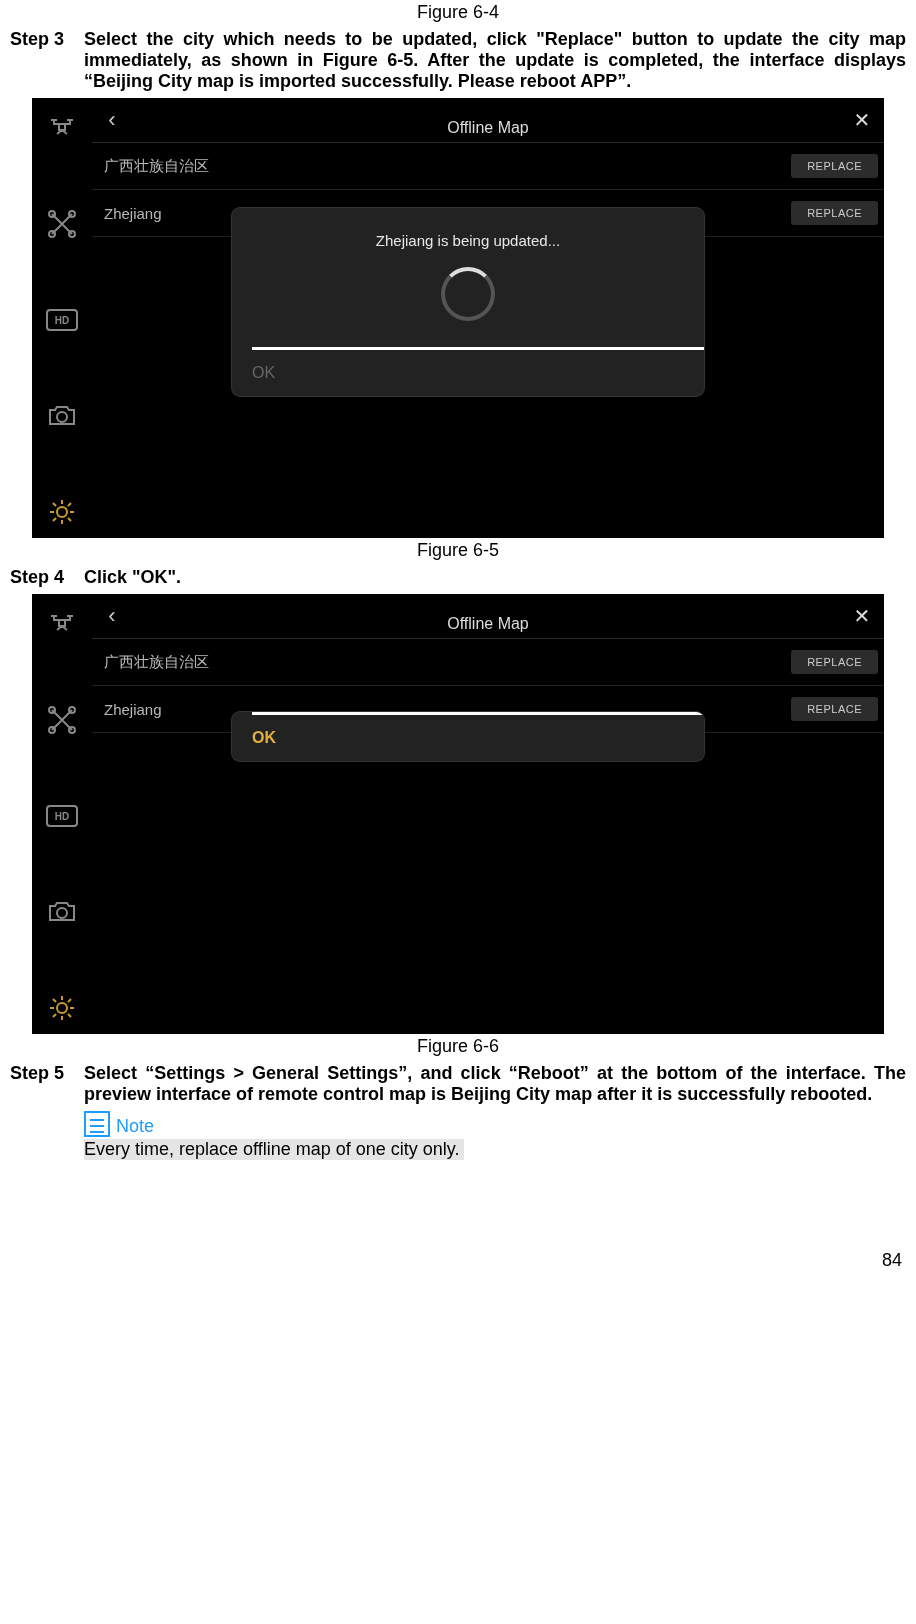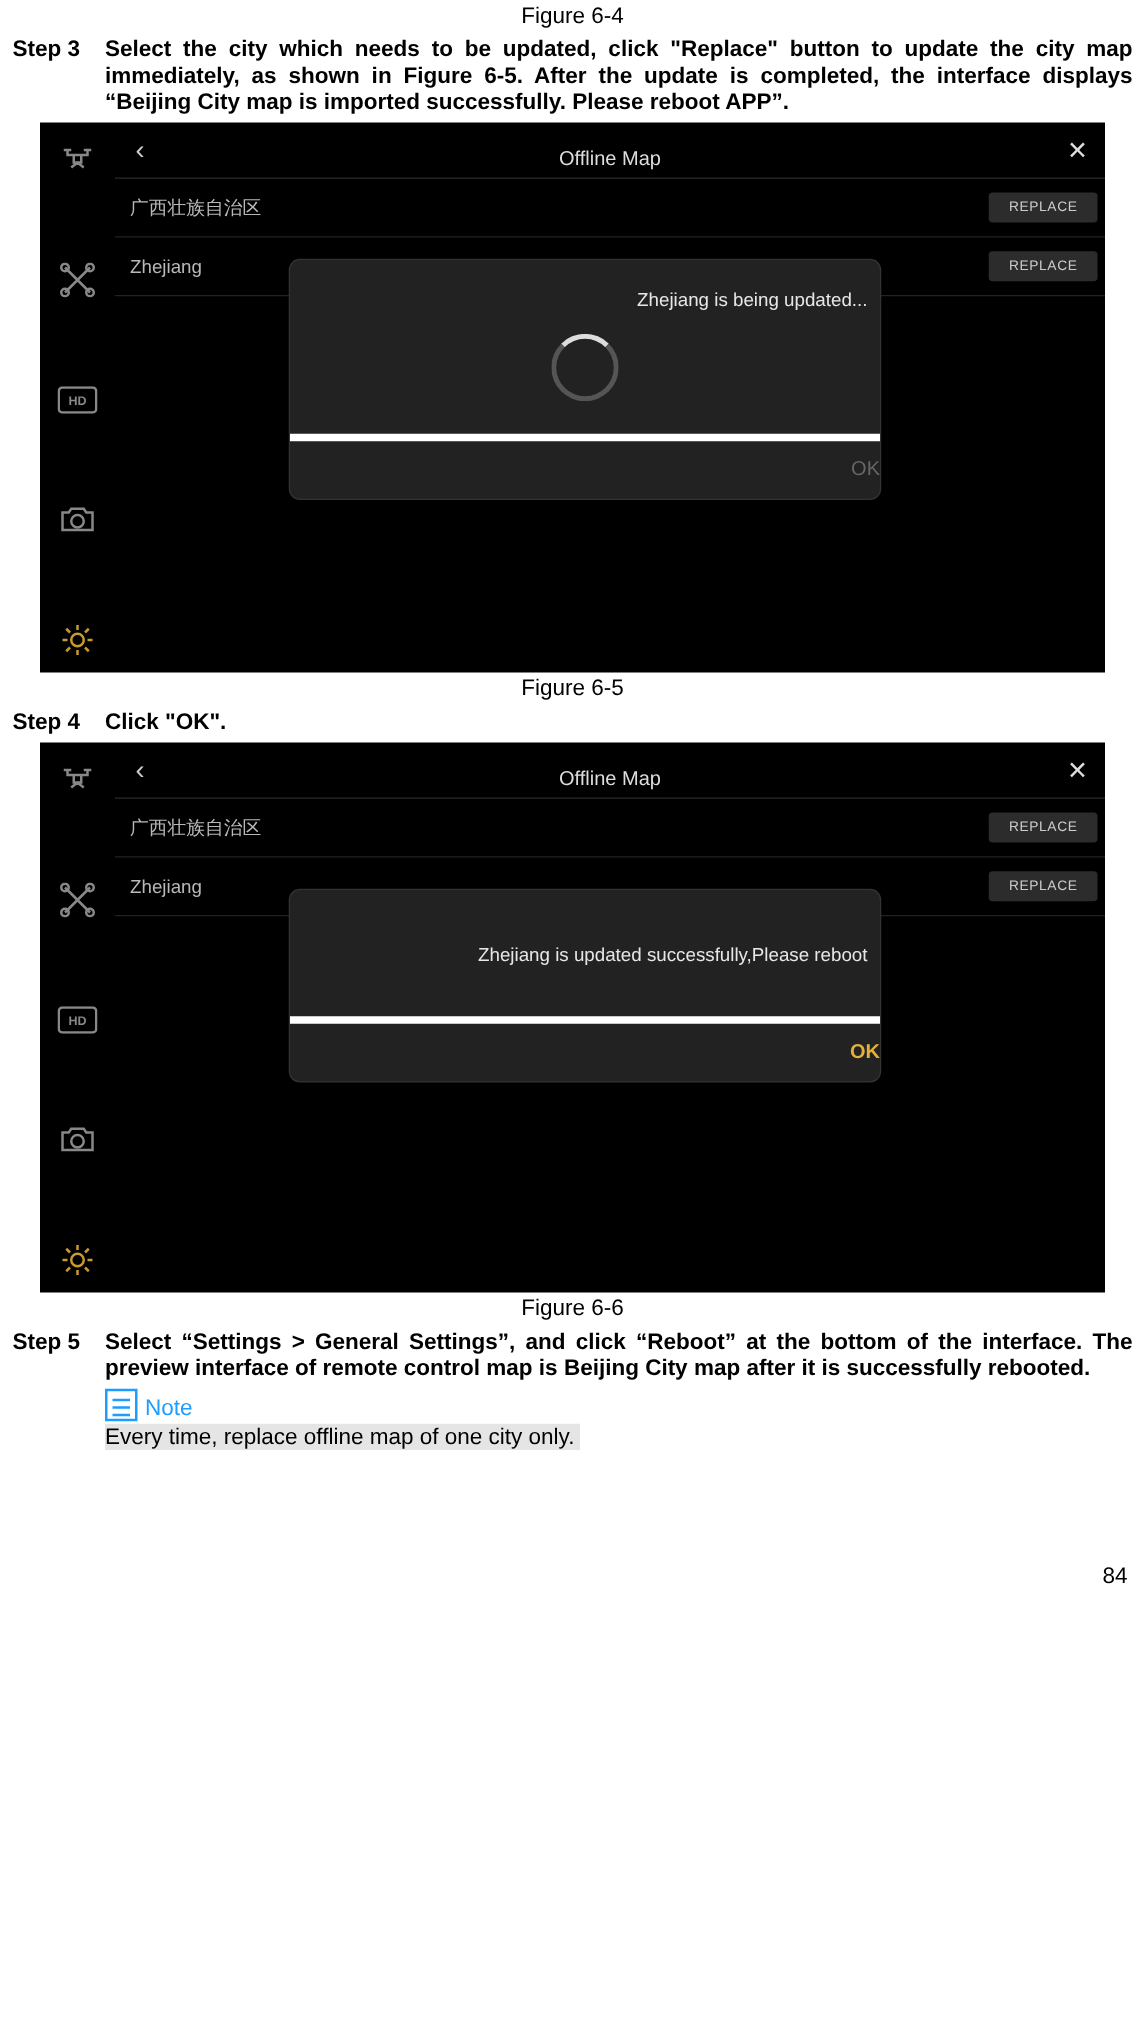--- a/index.html
+++ b/index.html
@@ -92,36 +92,37 @@
   .shot .dialog {
     position: absolute;
     left: 140px; right: 180px; top: 110px;
     background: #222;
     border-radius: 8px;
     overflow: hidden;
     box-shadow: 0 0 0 1px #333;
   }
   .shot .dialog .dlg-body {
     padding: 24px 10px 22px 10px;
-    text-align: right;
+    text-align: center;
     color: #e7e7e7;
     font-size: 15px;
   }
   .shot .dialog .spinner {
     width: 46px; height: 46px;
     border: 4px solid #555;
     border-top-color: #ddd;
     border-radius: 50%;
     margin: 18px auto 4px auto;
   }
   .shot .dialog .dlg-foot {
-    border-top: 6px solid #ffffff;
-    text-align: right;
+    border-top: 3px solid #ffffff;
+    text-align: left;
     padding: 14px 0;
     font-size: 16px;
+    margin-left: 20px;
   }
   .ok-disabled { color: #666; }
   .ok-enabled  { color: #e2b13c; font-weight: bold; }
   .note-row {
     display: flex; align-items: flex-end; gap: 6px; margin: 6px 0 2px 74px;
   }
   .note-icon {
     width: 26px; height: 26px; border: 2px solid #1e9cff; box-sizing: border-box;
     position: relative;
   }
@@ -246,23 +247,20 @@
       </div>
       <div class="row">
         <span>广西壮族自治区</span>
         <span class="replace-btn">REPLACE</span>
       </div>
       <div class="row">
         <span>Zhejiang</span>
         <span class="replace-btn">REPLACE</span>
       </div>
       <div class="dialog" style="top:118px;">
-        <div class="dlg-body" style="padding:44px 10px 40px 10px;">
-          <div>Zhejiang is updated successfully,Please reboot</div>
-        </div>
         <div class="dlg-foot ok-enabled">OK</div>
       </div>
     </div>
   </div>
 
   <div class="fig-caption">Figure 6-6</div>
 
   <div class="step-row">
     <div class="step-label">Step 5</div>
     <div class="step-body">Select “Settings &gt; General Settings”, and click “Reboot” at the bottom of the interface. The preview interface of remote control map is Beijing City map after it is successfully rebooted.</div>

